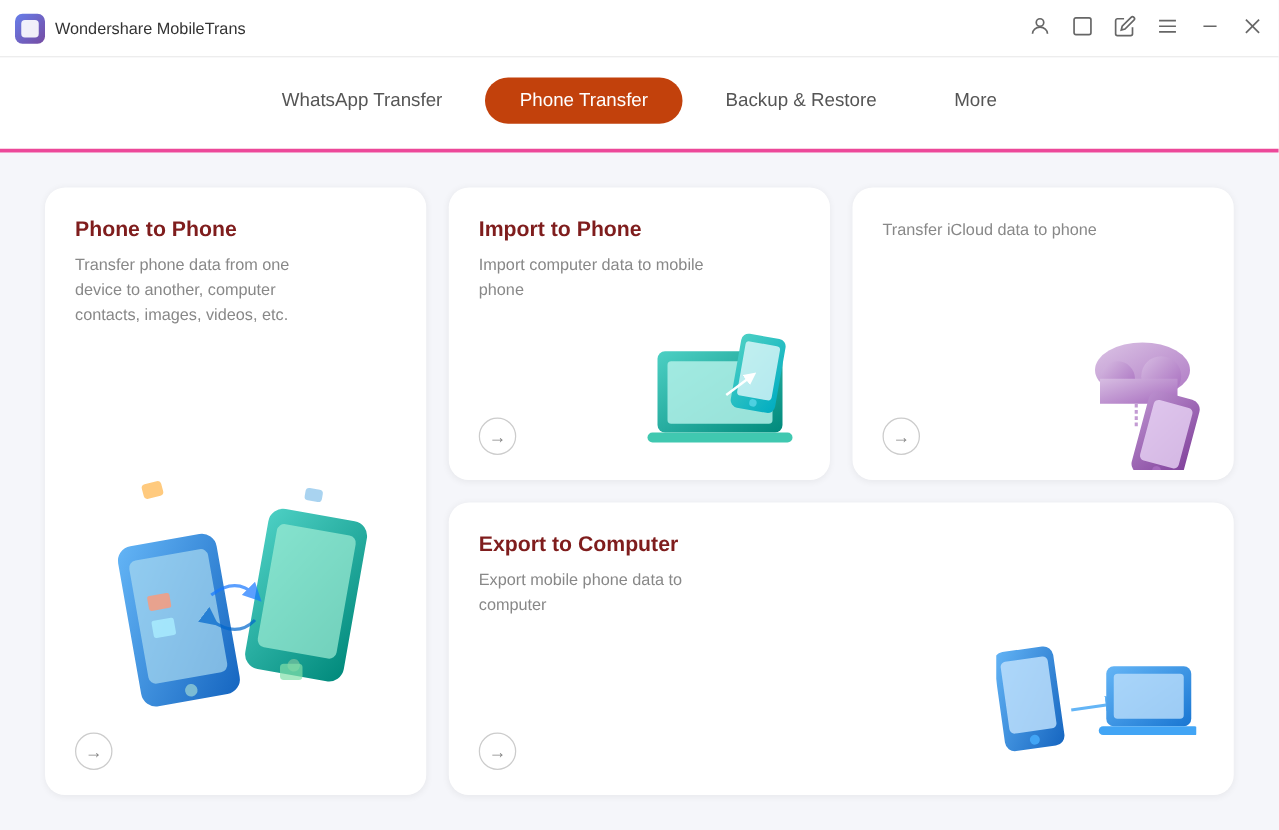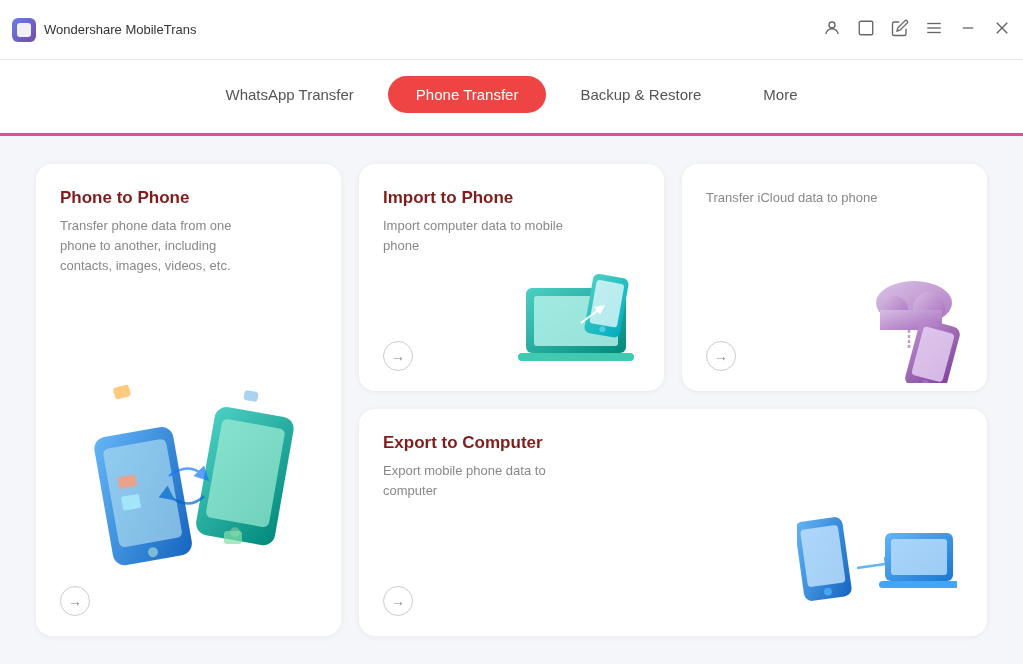--- a/index.html
+++ b/index.html
@@ -9,21 +9,21 @@
       width: 1023px;
       height: 664px;
       overflow: hidden;
       display: flex;
       flex-direction: column;
     }
 
     
     .titlebar {
       background: #ffffff;
-      height: 60px;
+      height: 46px;
       display: flex;
       align-items: center;
       justify-content: space-between;
       padding: 0 12px;
       border-bottom: 1px solid #e8e8e8;
       flex-shrink: 0;
     }
     .titlebar-left {
       display: flex;
       align-items: center;
@@ -77,21 +77,21 @@
       border-radius: 25px;
       font-size: 15px;
       font-weight: 500;
       cursor: pointer;
       border: none;
       background: transparent;
       color: #555;
       transition: background 0.2s, color 0.2s;
     }
     .nav-tab.active {
-      background: #ef4444;
+      background: #c2410c;
       color: white;
     }
 
     
     .main-content {
       flex: 1;
       padding: 28px 36px;
       display: grid;
       grid-template-columns: 1fr 1fr 1fr;
       grid-template-rows: auto auto;
@@ -197,21 +197,21 @@
   <button class="nav-tab">WhatsApp Transfer</button>
   <button class="nav-tab active">Phone Transfer</button>
   <button class="nav-tab">Backup &amp; Restore</button>
   <button class="nav-tab">More</button>
 </nav>
 
 <div class="main-content">
 
   <div class="card card-large" style="grid-column:1; grid-row:1/3; min-height: 360px;">
     <div class="card-title">Phone to Phone</div>
-    <div class="card-desc">Transfer phone data from one phone to another, including contacts, images, videos, etc.</div>
+    <div class="card-desc">Transfer phone data from one device to another, computer contacts, images, videos, etc.</div>
 
     <div style="position:absolute; bottom:55px; left:50%; transform:translateX(-50%); width:230px; height:200px;">
       <svg viewBox="0 0 230 200" xmlns="http://www.w3.org/2000/svg" width="230" height="200">
 
         <g transform="translate(10, 20) rotate(-10, 60, 100)">
           <rect x="20" y="30" width="80" height="130" rx="12" fill="url(#bluePhone)"></rect>
           <rect x="28" y="42" width="64" height="100" rx="6" fill="#a8d8f0" opacity="0.7"></rect>
           <circle cx="60" cy="152" r="5" fill="#7bbbd4"></circle>
 
           <rect x="38" y="72" width="18" height="12" rx="2" fill="#f97" opacity="0.8"></rect>

